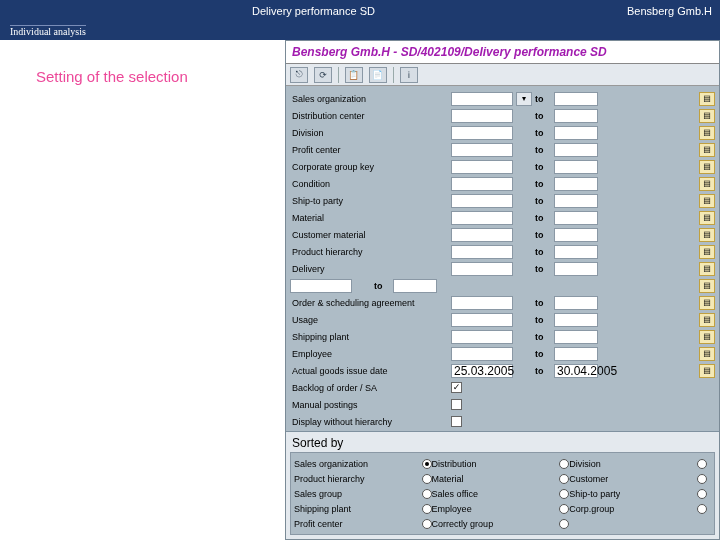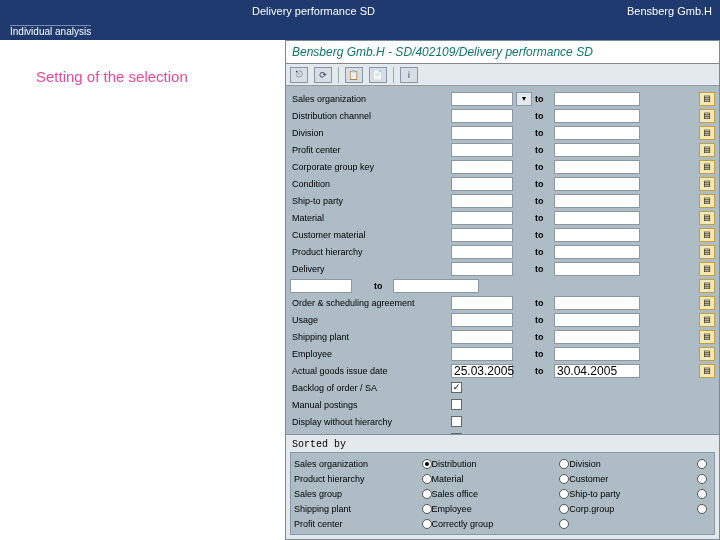--- a/index.html
+++ b/index.html
@@ -1,42 +1,42 @@
 <!DOCTYPE html>
 <html><head>
 <meta charset="utf-8">
 <style>
   * { box-sizing: border-box; margin: 0; padding: 0; }
   body { font-family: Arial, Helvetica, sans-serif; width: 720px; height: 540px; background: #fff; overflow: hidden; }
   .header { height: 22px; background: #1e3a6e; color: #fff; display: flex; align-items: center; font-size: 11px; }
   .header .title { flex: 1; text-align: center; }
   .header .brand { padding-right: 8px; }
   .subheader { height: 18px; background: #1e3a6e; color: #fff; font-size: 10px; padding: 2px 10px; display: flex; align-items: center; }
-  .subheader .lbl { border-top: 1px solid #7a8db8; padding-top: 0; }
+  .subheader .lbl { border-top: 1px solid #7a8db8; padding-top: 0; font-family: Liberation Serif, serif; }
   .content { display: flex; height: 500px; }
   .left { width: 285px; padding: 28px 18px 0 36px; }
   .left .heading { font-size: 15px; color: #ec4899; line-height: 1.25; }
   .sap-panel { flex: 1; background: #aebcc6; border: 1px solid #7a8a96; display: flex; flex-direction: column; font-size: 10px; color: #000; }
-  .sap-title { background: #fff; border-bottom: 1px solid #888; padding: 4px 6px; font-weight: normal; font-style: italic; font-size: 12px; color: #0f766e; }
+  .sap-title { background: #fff; border-bottom: 1px solid #888; padding: 4px 6px; font-weight: bold; font-style: italic; font-size: 12px; color: #a21caf; }
   .sap-toolbar { background: #e4e9ee; border-bottom: 1px solid #999; height: 22px; display: flex; align-items: center; gap: 6px; padding: 0 4px; }
   .tb-btn { width: 18px; height: 16px; background: #d7dee5; border: 1px solid #8a98a5; display: flex; align-items: center; justify-content: center; font-size: 9px; color: #345; cursor: pointer; }
   .tb-sep { width:1px; height:16px; background:#9aa; }
   .sap-body { flex: 1; overflow: hidden; padding: 4px 4px 2px 4px; }
   .row { display: flex; align-items: center; height: 17px; gap: 3px; }
   .row .rlabel { width: 158px; padding-left: 2px; white-space: nowrap; overflow: hidden; font-size: 9px; }
   .row .inp { height: 14px; background: #fff; border: 1px solid #8a98a5; font-size: 12px; padding: 0 2px; display:flex; align-items:center; }
   .row .inp.from { width: 62px; }
-  .row .inp.to { width: 86px; text-align: center; }
+  .row .inp.to { width: 44px; text-align: center; }
   .row .tolbl { width: 16px; text-align: left; font-size: 9px; font-weight: bold; }
   .row .opts { width: 16px; height: 14px; background: #f4e9b5; border: 1px solid #c0a040; cursor: pointer; display:flex;align-items:center;justify-content:center;font-size:8px; }
   .row .srch { width: 16px; height: 14px; background: #e4e9ee; border: 1px solid #8a98a5; cursor: pointer; display:flex;align-items:center;justify-content:center;font-size:8px; }
   .chk { width: 11px; height: 11px; border:1px solid #666; background:#fff; display:inline-flex;align-items:center;justify-content:center;font-size:8px;cursor:pointer;}
   .chk.on::after { content:"✓"; color:#000; font-size:9px; line-height:1;}
   .sap-footer { border-top: 1px solid #7f919f; background:#e4e9ee; padding:3px 4px 4px 4px;}
-  .sort-title{font-size:10px;padding:1px 2px 2px 2px;font-family:Liberation Mono, monospace;}
+  .sort-title{font-size:12px;padding:1px 2px 2px 2px;}
   .sort-grid{background:#aebcc6;border:1px solid #8a98a5;padding:3px 3px;}
   .sort-row{display:flex;align-items:center;height:15px;}
   .sort-cell{display:flex;align-items:center;gap:5px;width:33%;}
   .sort-cell .stxt{font-size:9px;white-space:nowrap;overflow:hidden;}
   .dot{width:10px;height:10px;border:1px solid #555;border-radius:50%;background:#fff;display:inline-flex;align-items:center;justify-content:center;}
   .dot.on::after{content:"";width:4px;height:4px;background:#000;border-radius:50%;}
 </style>
 </head>
 <body>
 
@@ -72,21 +72,21 @@
           <div class="row">
             <div class="rlabel">Sales organization</div>
             <div class="inp from"></div>
             <div class="srch">▾</div>
             <div class="tolbl">to</div>
             <div class="inp to"></div>
             <div style="flex:1"></div>
             <div class="opts">▤</div>
           </div>
           <div class="row">
-            <div class="rlabel">Distribution channel</div>
+            <div class="rlabel">Distribution center</div>
             <div class="inp from"></div>
             <div style="width:16px"></div>
             <div class="tolbl">to</div>
             <div class="inp to"></div>
             <div style="flex:1"></div>
             <div class="opts">▤</div>
           </div>
           <div class="row">
             <div class="rlabel">Division</div>
             <div class="inp from"></div>

